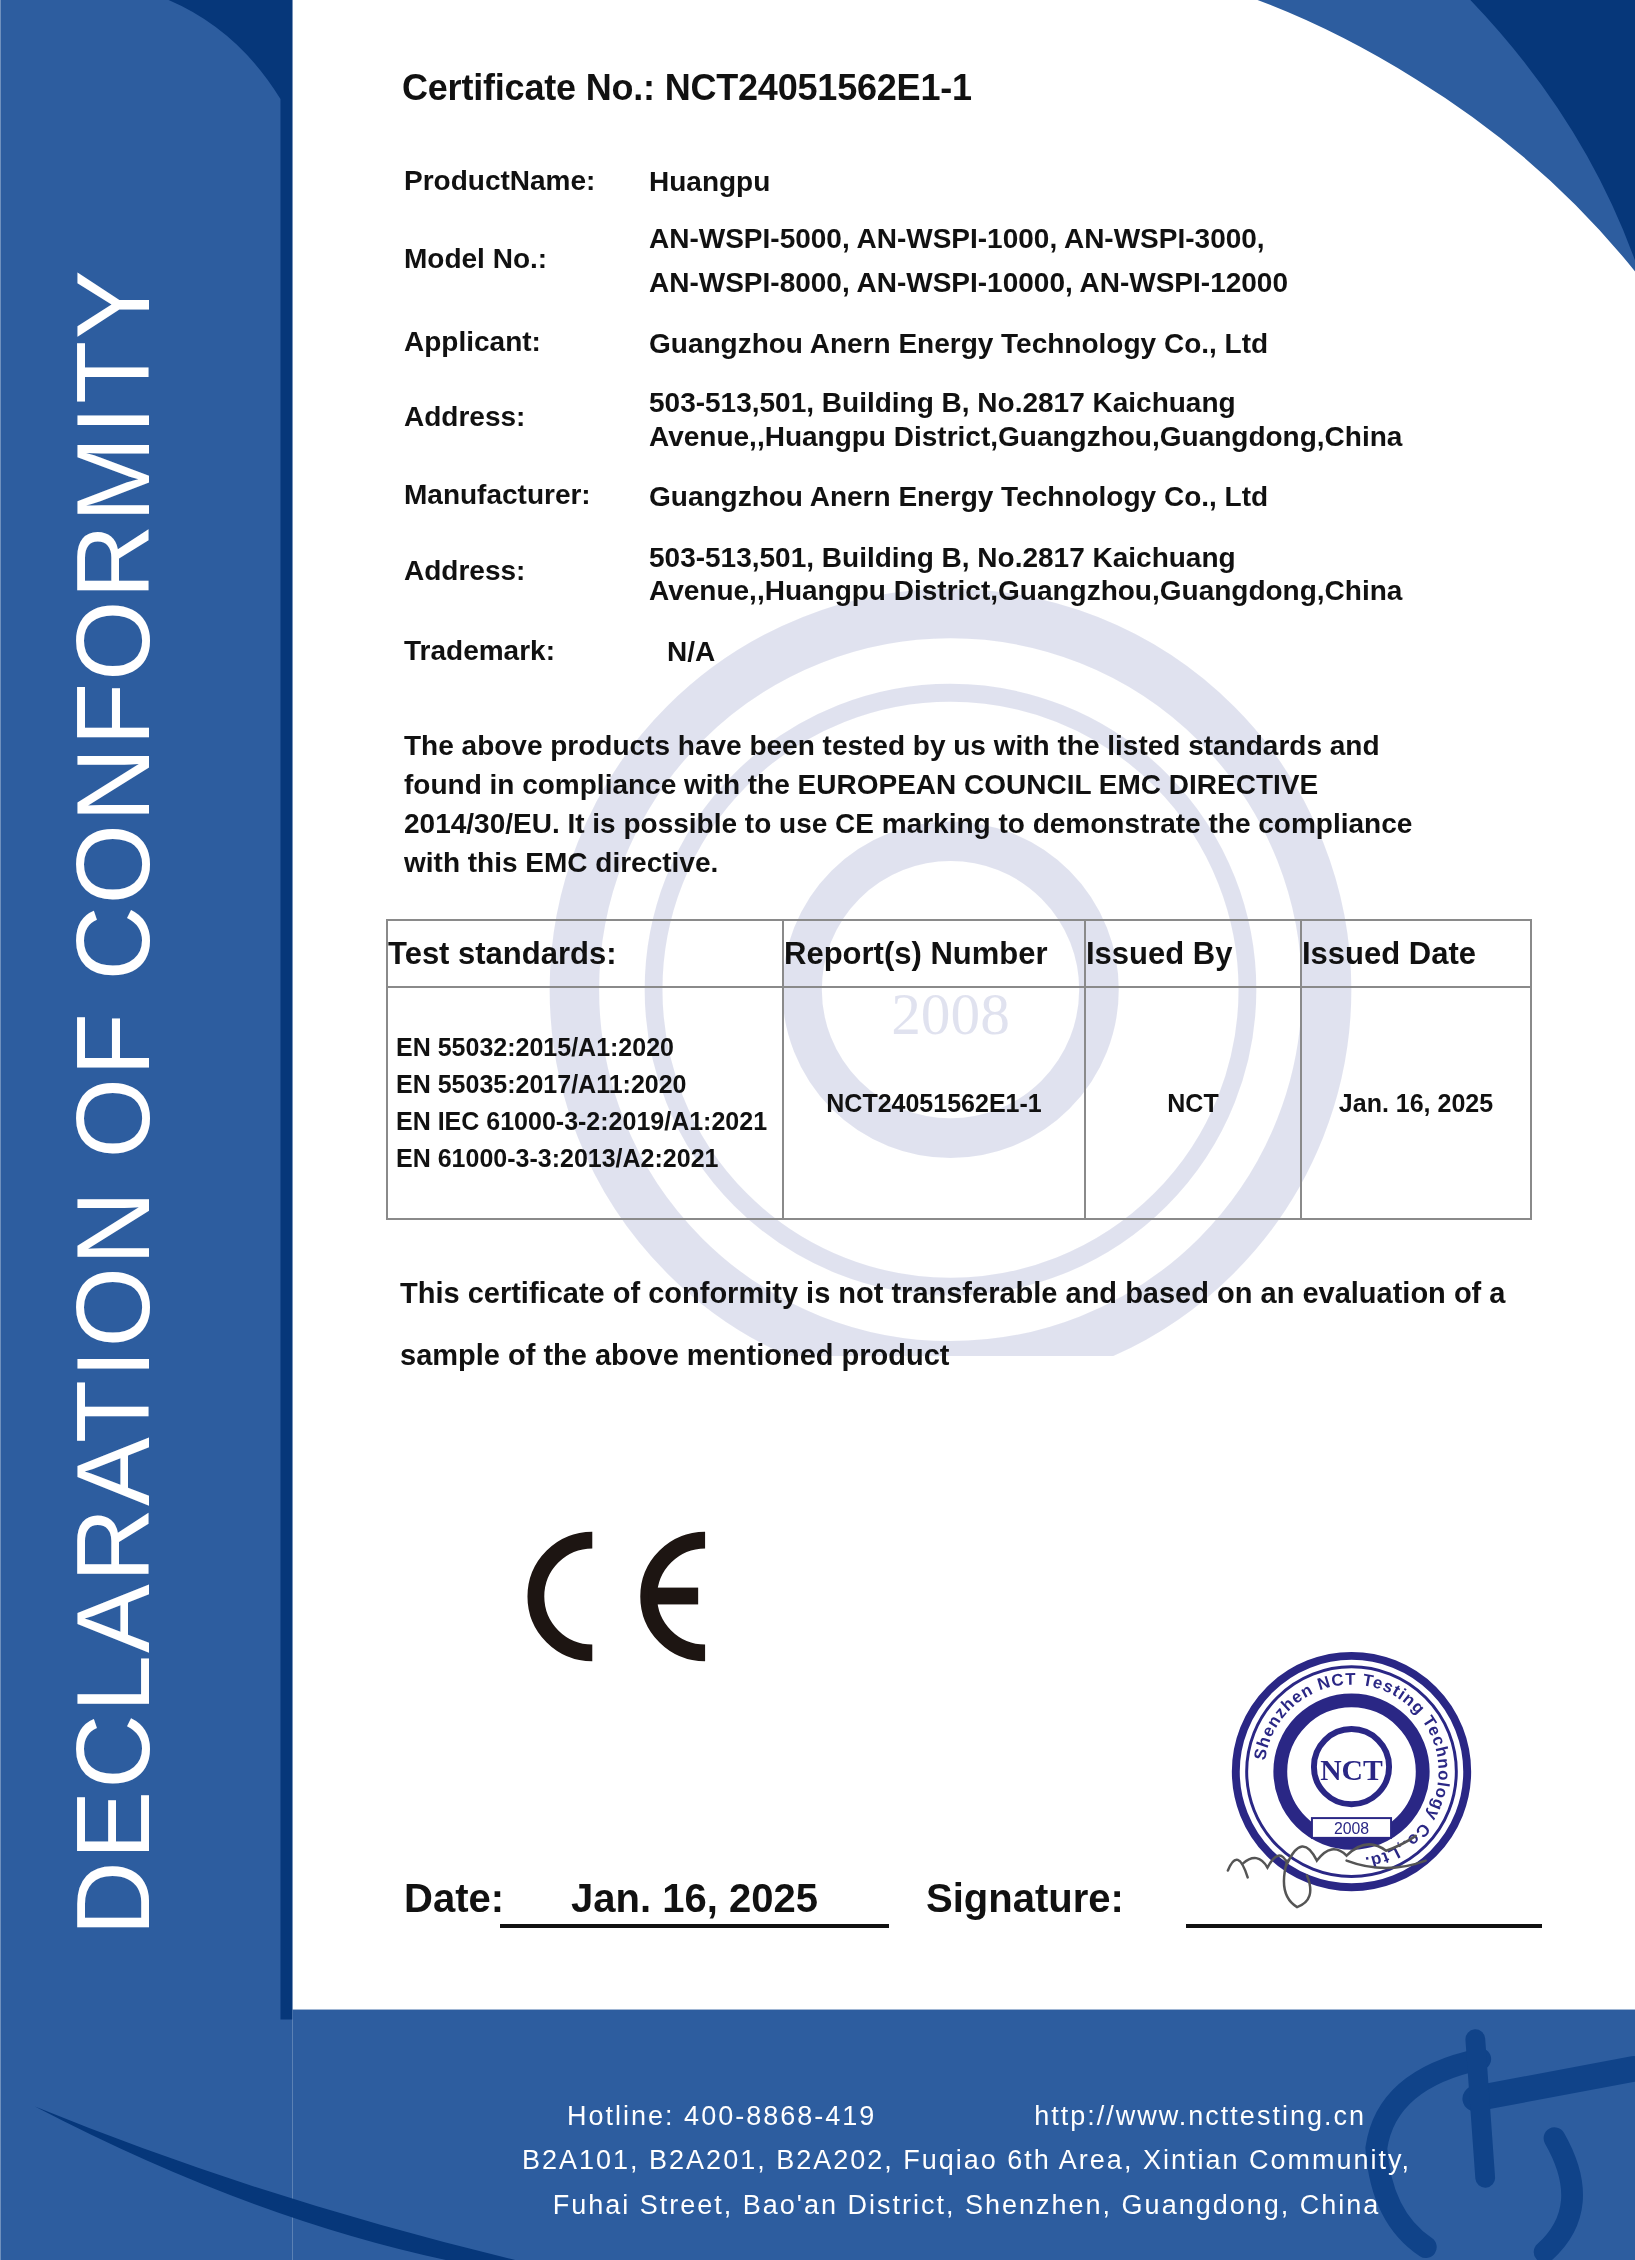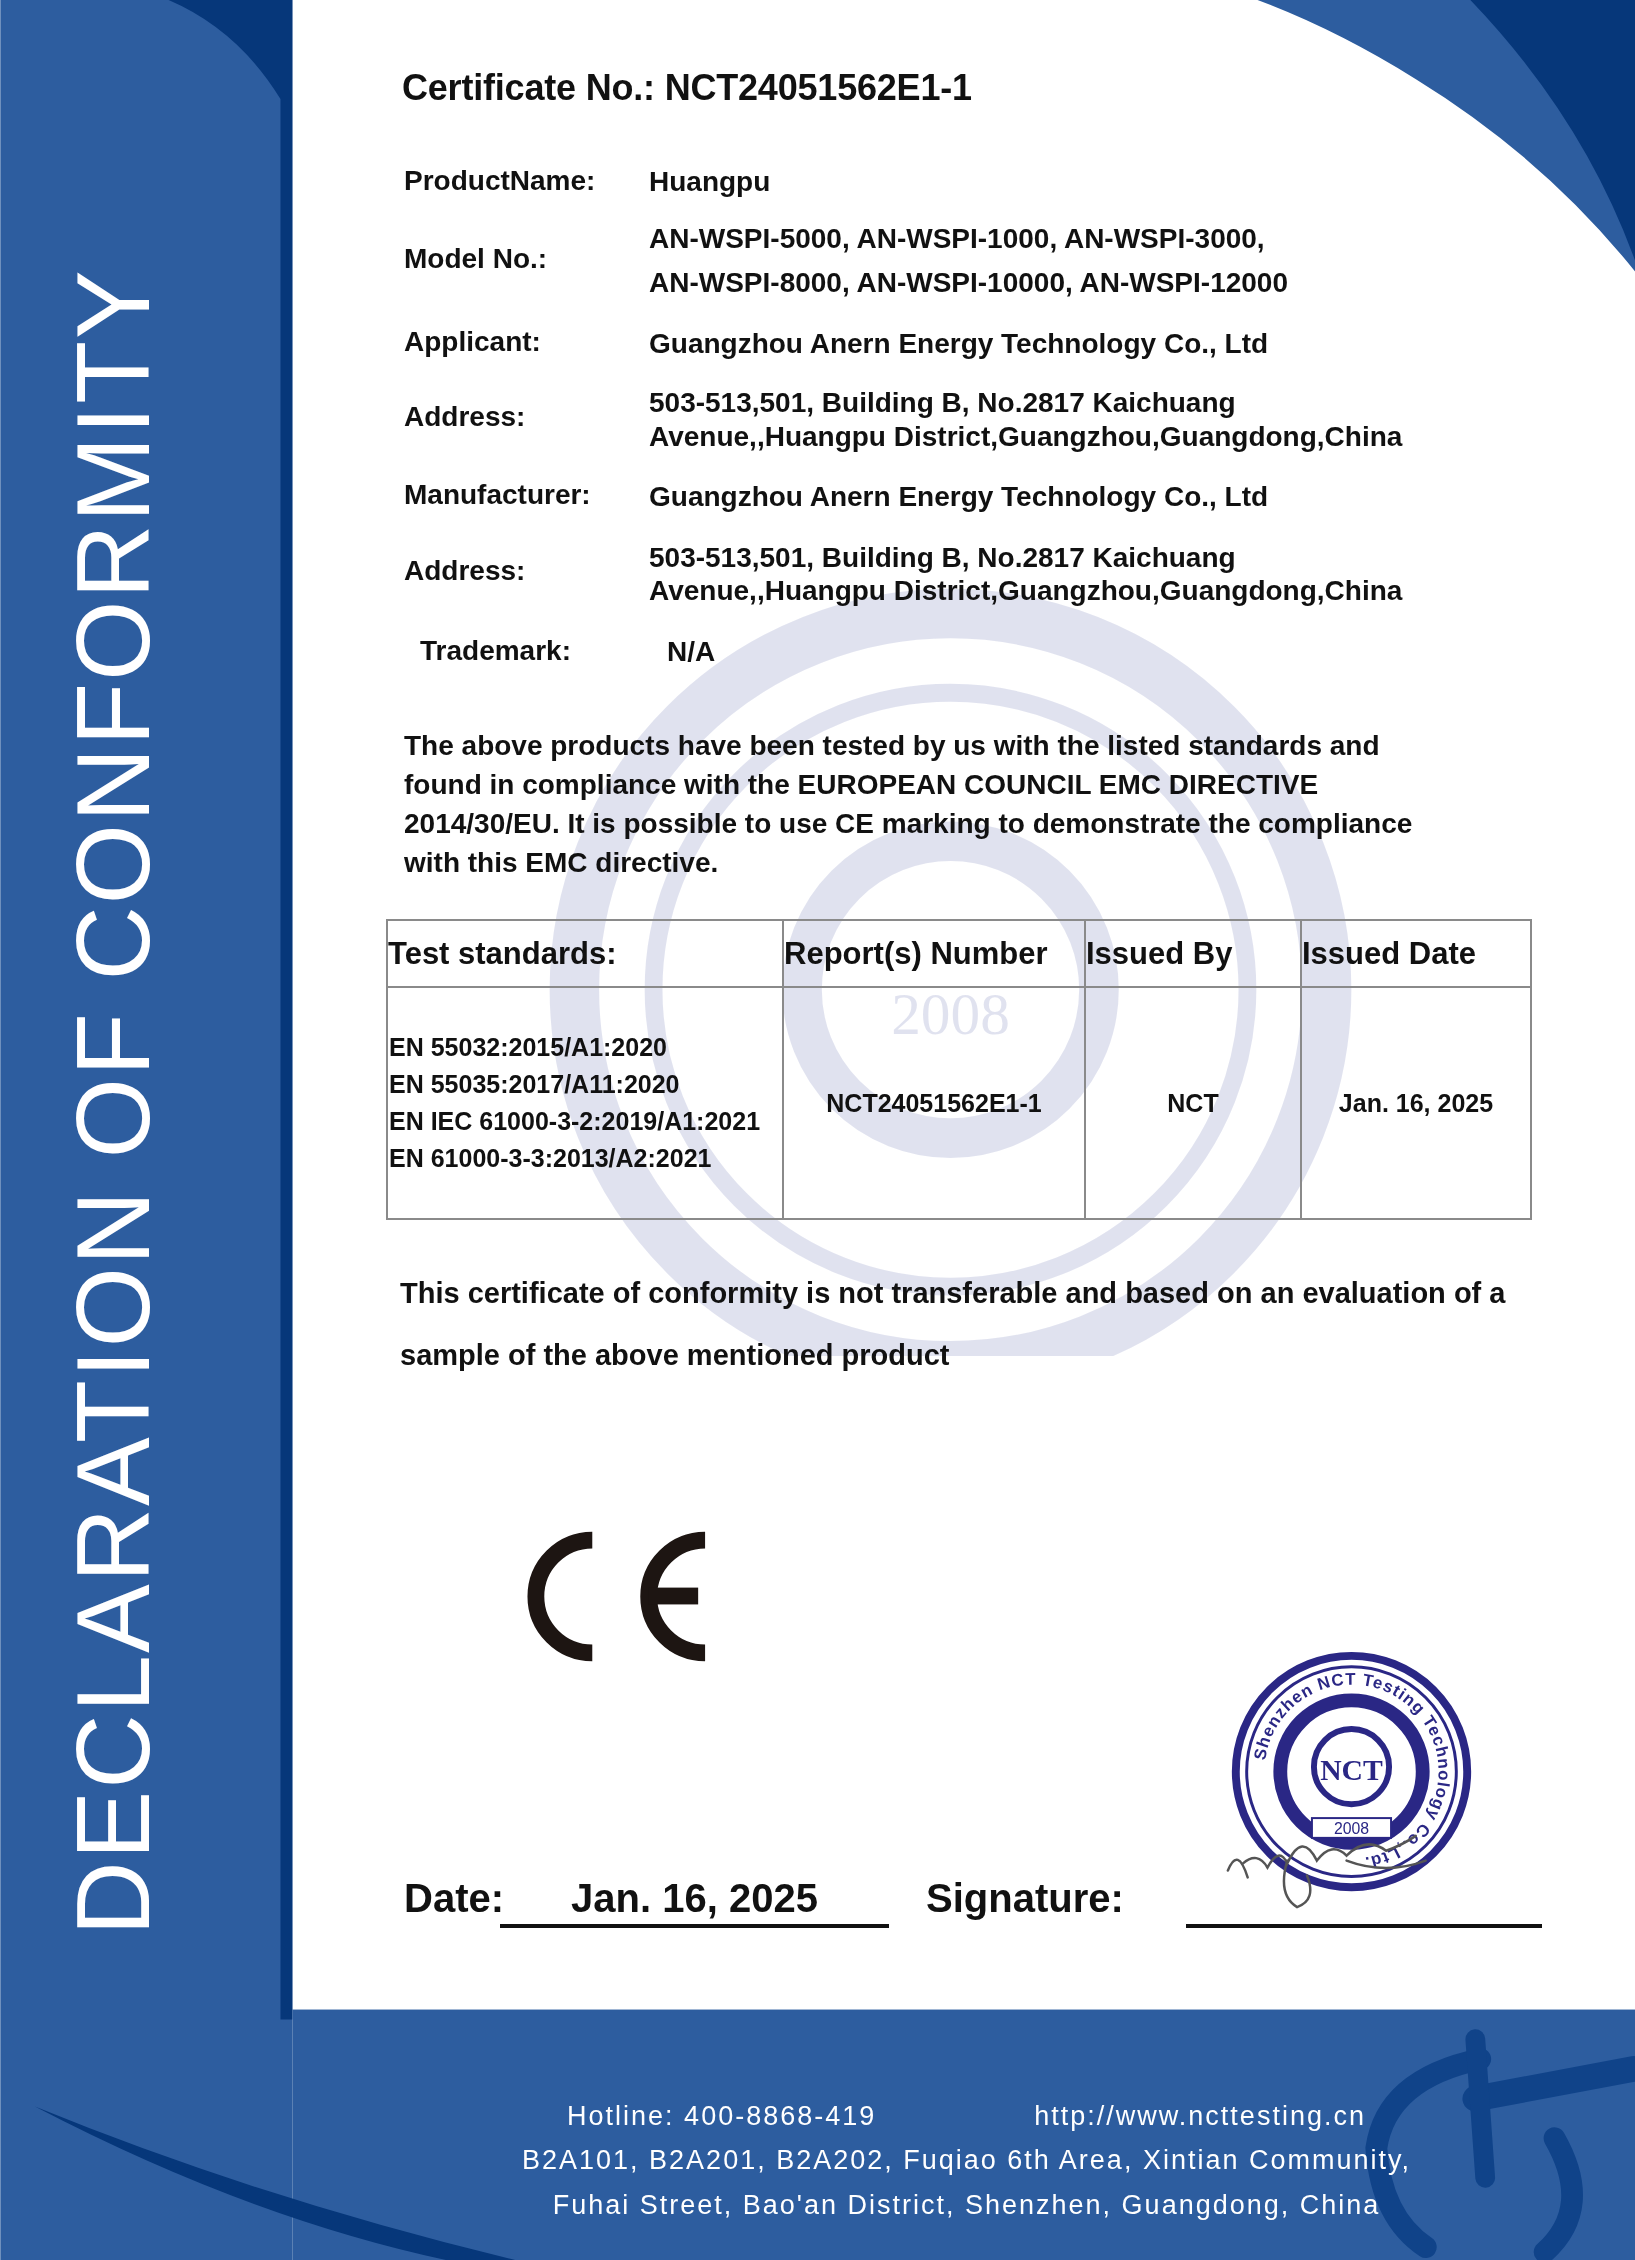--- a/index.html
+++ b/index.html
@@ -40,21 +40,21 @@
 
     .para { left: 404px; top: 726px; width: 1069px; font-size: 28px; font-weight: bold; line-height: 39px; }
 
     table.std {
       position: absolute; left: 386px; top: 919px; width: 1143px;
       border-collapse: collapse; table-layout: fixed;
     }
     table.std th, table.std td { border: 2px solid #8a8a8a; padding: 0; }
     table.std th { height: 65px; font-size: 31px; font-weight: bold; text-align: left; }
     table.std td { height: 230px; font-size: 25px; font-weight: bold; text-align: center; vertical-align: middle; }
-    table.std td.stds { text-align: left; padding-left: 1px; line-height: 37px; }
+    table.std td.stds { text-align: left; padding-left: 8px; line-height: 37px; }
 
     .note { left: 400px; font-size: 29px; font-weight: bold; }
 
     .ce-mark { left: 525px; top: 1530px; width: 188px; height: 134px; }
 
     .date-row { top: 1876px; font-size: 40px; font-weight: bold; }
     .underline-box { position: absolute; border-bottom: 4px solid #111; }
 
     .stamp { left: 1218px; top: 1648px; width: 267px; height: 267px; }
 
@@ -120,21 +120,21 @@
   <div class="abs field-value" style="left:649px; top:386px;">503-513,501, Building B, No.2817 Kaichuang</div>
   <div class="abs field-value" style="left:649px; top:420px;">Avenue,,Huangpu District,Guangzhou,Guangdong,China</div>
 
   <div class="abs field-label" style="left:404px; top:479px;">Manufacturer:</div>
   <div class="abs field-value" style="left:649px; top:480px;">Guangzhou Anern Energy Technology Co., Ltd</div>
 
   <div class="abs field-label" style="left:404px; top:555px;">Address:</div>
   <div class="abs field-value" style="left:649px; top:541px;">503-513,501, Building B, No.2817 Kaichuang</div>
   <div class="abs field-value" style="left:649px; top:574px;">Avenue,,Huangpu District,Guangzhou,Guangdong,China</div>
 
-  <div class="abs field-label" style="left:404px; top:635px;margin-left:16px;">Trademark:</div>
+  <div class="abs field-label" style="left:404px; top:635px;">Trademark:</div>
   <div class="abs field-value" style="left:667px; top:635px;">N/A</div>
 
   <div class="abs para">
     <div>The above products have been tested by us with the listed standards and</div>
     <div>found in compliance with the EUROPEAN COUNCIL EMC DIRECTIVE</div>
     <div>2014/30/EU. It is possible to use CE marking to demonstrate the compliance</div>
     <div>with this EMC directive.</div>
   </div>
 
   <table class="std">

